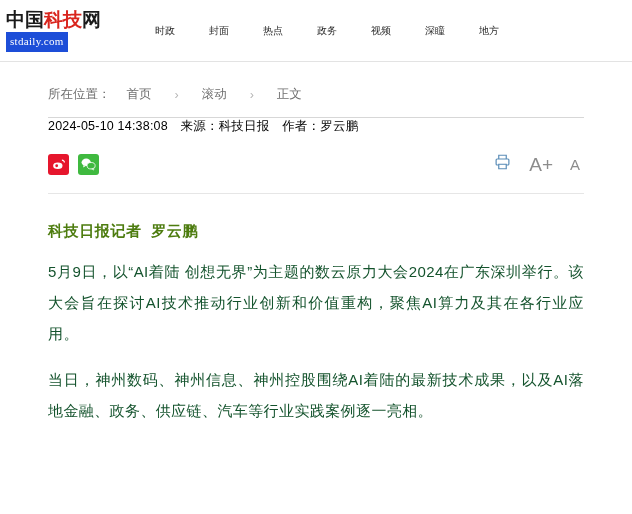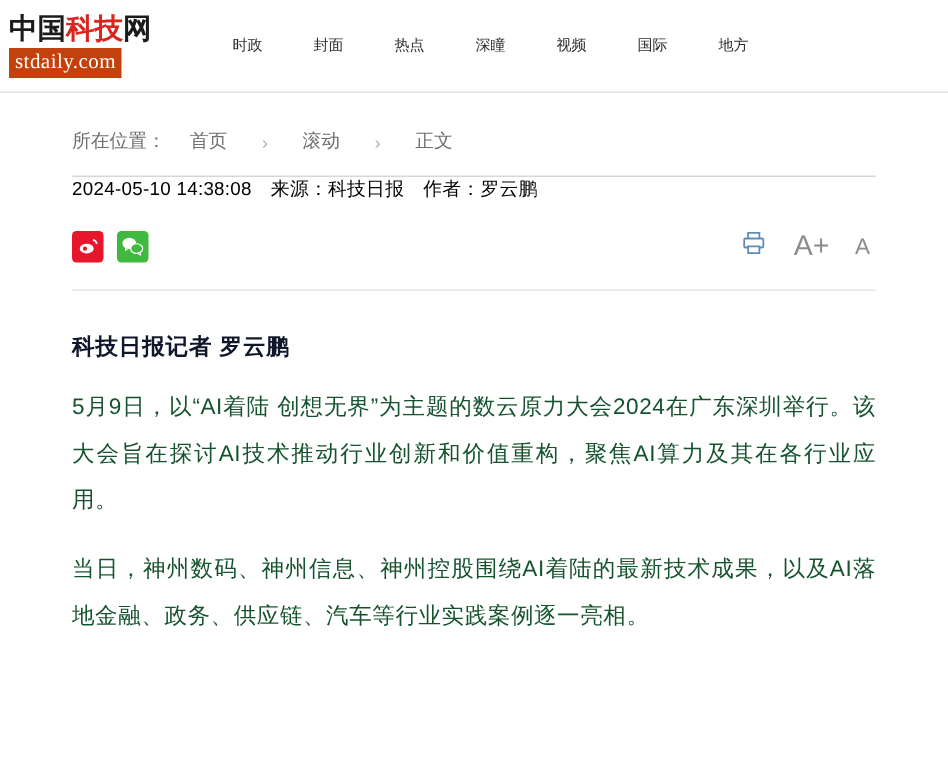--- a/index.html
+++ b/index.html
@@ -32,23 +32,23 @@
     font-size: 19px;
     font-weight: bold;
     color: #1b1b1b;
     letter-spacing: 0px;
     line-height: 21px;
     white-space: nowrap;
   }
   .logo-line1 .red { color: #d9251d; }
   .logo-line2 {
     margin-top: 2px;
-    background: #c2410c;
+    background: #1d4ed8;
     color: #ffffff;
-    font-size: 14px;
+    font-size: 11px;
     font-family: "Liberation Serif", serif;
     padding: 1px 4px 2px 4px;
     line-height: 17px;
     display: inline-block;
     width: fit-content;
     letter-spacing: 0.3px;
   }
   .nav {
     flex: 1;
     display: flex;
@@ -160,22 +160,23 @@
     margin-top: 14px;
     height: 1px;
     background: #e6e6e6;
   }
 
   
   .byline {
     margin-top: 28px;
     font-size: 15px;
     font-weight: bold;
-    color: #0f172a;
+    color: #4d7c0f;
     letter-spacing: 0.6px;
+    font-family: Liberation Mono, monospace;
   }
   .para {
     font-size: 15px;
     color: #14532d;
     line-height: 31px;
     letter-spacing: 0.4px;
     text-align: justify;
   }
 </style>
 </head>
@@ -183,23 +184,23 @@
 
 <div class="header">
   <div class="logo-box">
     <div class="logo-line1"><span>中国</span><span class="red">科技</span><span>网</span></div>
     <div class="logo-line2">stdaily.com</div>
   </div>
   <div class="nav">
     <div class="nav-item">时政</div>
     <div class="nav-item">封面</div>
     <div class="nav-item">热点</div>
+    <div class="nav-item">政务</div>
+    <div class="nav-item">视频</div>
     <div class="nav-item">深瞳</div>
-    <div class="nav-item">视频</div>
-    <div class="nav-item">国际</div>
     <div class="nav-item">地方</div>
 
   </div>
 </div>
 
 <div class="content">
 
   <div class="breadcrumb">
     <span class="bc-label">所在位置：</span>
     <span class="bc-link">首页</span>

